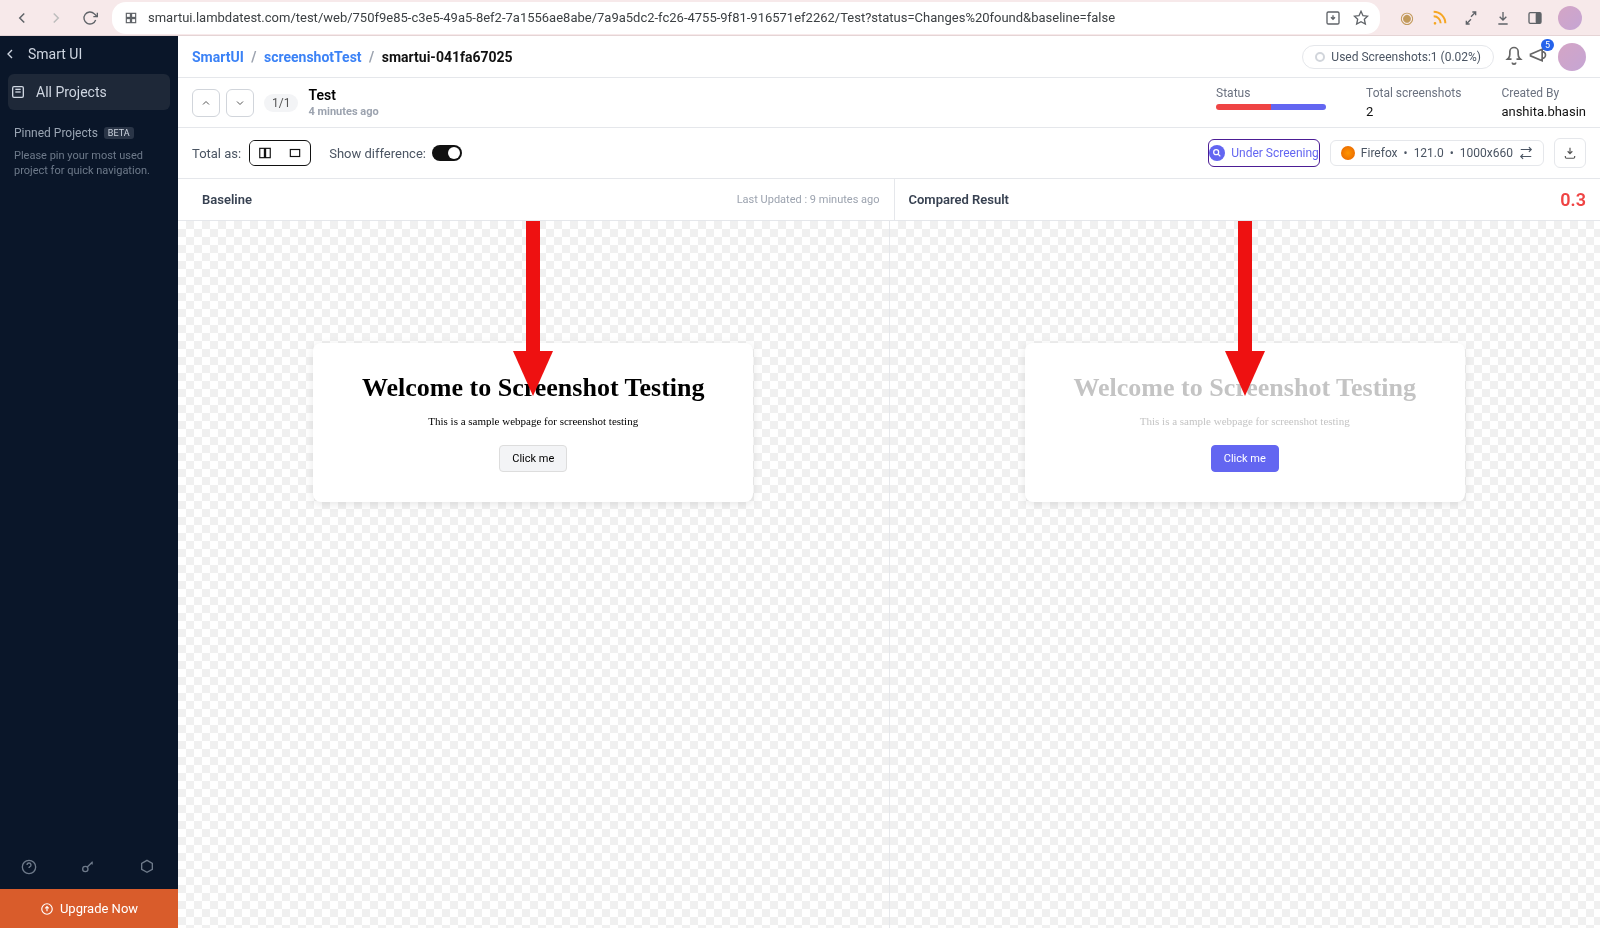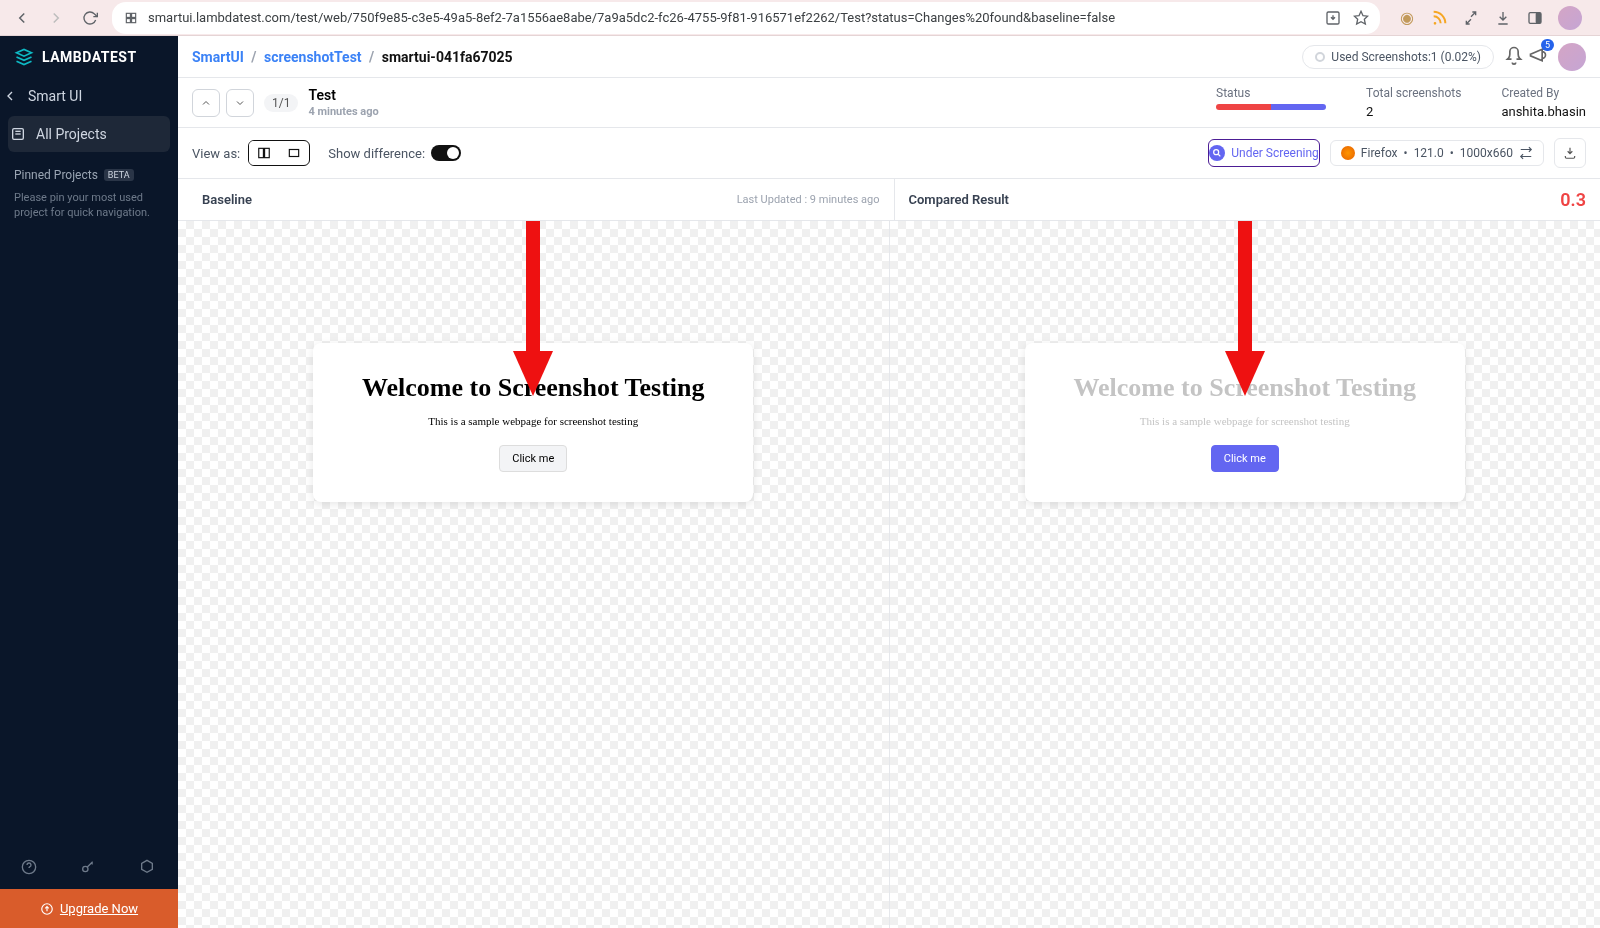--- a/index.html
+++ b/index.html
@@ -24,21 +24,21 @@
 .side-item { display: flex; align-items: center; gap: 10px; padding: 10px 2px; font-size: 14px; color: #cfd6e1; cursor: pointer; }
 .side-item.active { background: #1e2838; ; border-radius: 6px; margin: 2px 8px; }
 .side-item svg { width: 16px; height: 16px; }
 .pinned { padding: 14px; font-size: 12px; color: #9aa5b3; }
 .pinned-title { display: flex; gap: 6px; align-items: center; margin-bottom: 8px; }
 .beta { background: #2a3547; font-size: 9px; padding: 1px 4px; border-radius: 3px; color:#cfd6e1; }
 .pinned-hint { font-size: 11px; line-height: 1.4; color: #6e7a8a; }
 .side-spacer { flex: 1; }
 .side-bottom { display: flex; justify-content: space-around; padding: 12px 0; }
 .side-bottom div { width: 18px; height: 18px; color: #6e7a8a; cursor:pointer; }
-.upgrade { background: #d95c2b; text-align: left; padding: 12px 0; font-size: 13px; cursor: pointer; color:#fff; display:flex; align-items:center; justify-content:center; gap:6px;text-decoration:underline;}
+.upgrade { background: #d95c2b; text-align: left; padding: 12px 0; font-size: 13px; cursor: pointer; color:#fff; display:flex; align-items:center; justify-content:center; gap:6px;}
 
 .main { flex: 1; display: flex; flex-direction: column; background: #fff; }
 
 
 .topbar { height: 42px; border-bottom: 1px solid #e5e7eb; display: flex; align-items: center; padding: 0 14px; }
 .breadcrumb { font-size: 14px; font-weight: bold; }
 .breadcrumb a { color: #3b82f6; text-decoration: none; }
 .breadcrumb .sep { color: #9ca3af; margin: 0 4px; }
 .breadcrumb .current { color: #111; }
 .topbar-right { margin-left: auto; display: flex; align-items: center; gap: 10px; }
@@ -175,26 +175,20 @@
           <rect x="13" y="4" width="8" height="16" rx="2"></rect>
         </svg>
       </div>
     <div class="avatar-small"></div>
   </div>
 </div>
 
 <div class="app">
 
   <div class="sidebar">
-    <div class="logo-row">
-      <svg viewBox="0 0 24 24" fill="none" stroke="#0ebac5" stroke-width="2">
-          <path d="M3 7l9-4 9 4-9 4-9-4zM3 12l9 4 9-4M3 17l9 4 9-4"></path>
-        </svg>
-      <span class="logo-text">LAMBDATEST</span>
-    </div>
     <div class="side-item">
       <svg viewBox="0 0 24 24" fill="none" stroke="currentColor" stroke-width="2">
           <path d="M15 18l-6-6 6-6"></path>
         </svg>
       <span>Smart UI</span>
     </div>
     <div class="side-item active">
       <svg viewBox="0 0 24 24" fill="none" stroke="currentColor" stroke-width="2">
           <rect x="4" y="4" width="16" height="16" rx="2"></rect>
           <line x1="8" y1="8" x2="16" y2="8"></line>
@@ -293,21 +287,21 @@
           <span class="meta-val">2</span>
         </div>
         <div class="meta-col">
           <span class="meta-label">Created By</span>
           <span class="meta-val">anshita.bhasin</span>
         </div>
       </div>
     </div>
 
     <div class="toolbar">
-      <span class="view-as">View as:</span>
+      <span class="view-as">Total as:</span>
       <div class="seg">
         <div class="seg-btn active">
             <svg viewBox="0 0 24 24" fill="none" stroke="#111" stroke-width="2">
               <rect x="3" y="4" width="8" height="16"></rect>
               <rect x="13" y="4" width="8" height="16"></rect>
             </svg>
           </div>
         <div class="seg-btn">
             <svg viewBox="0 0 24 24" fill="none" stroke="#111" stroke-width="2">
               <rect x="4" y="6" width="16" height="12"></rect>

